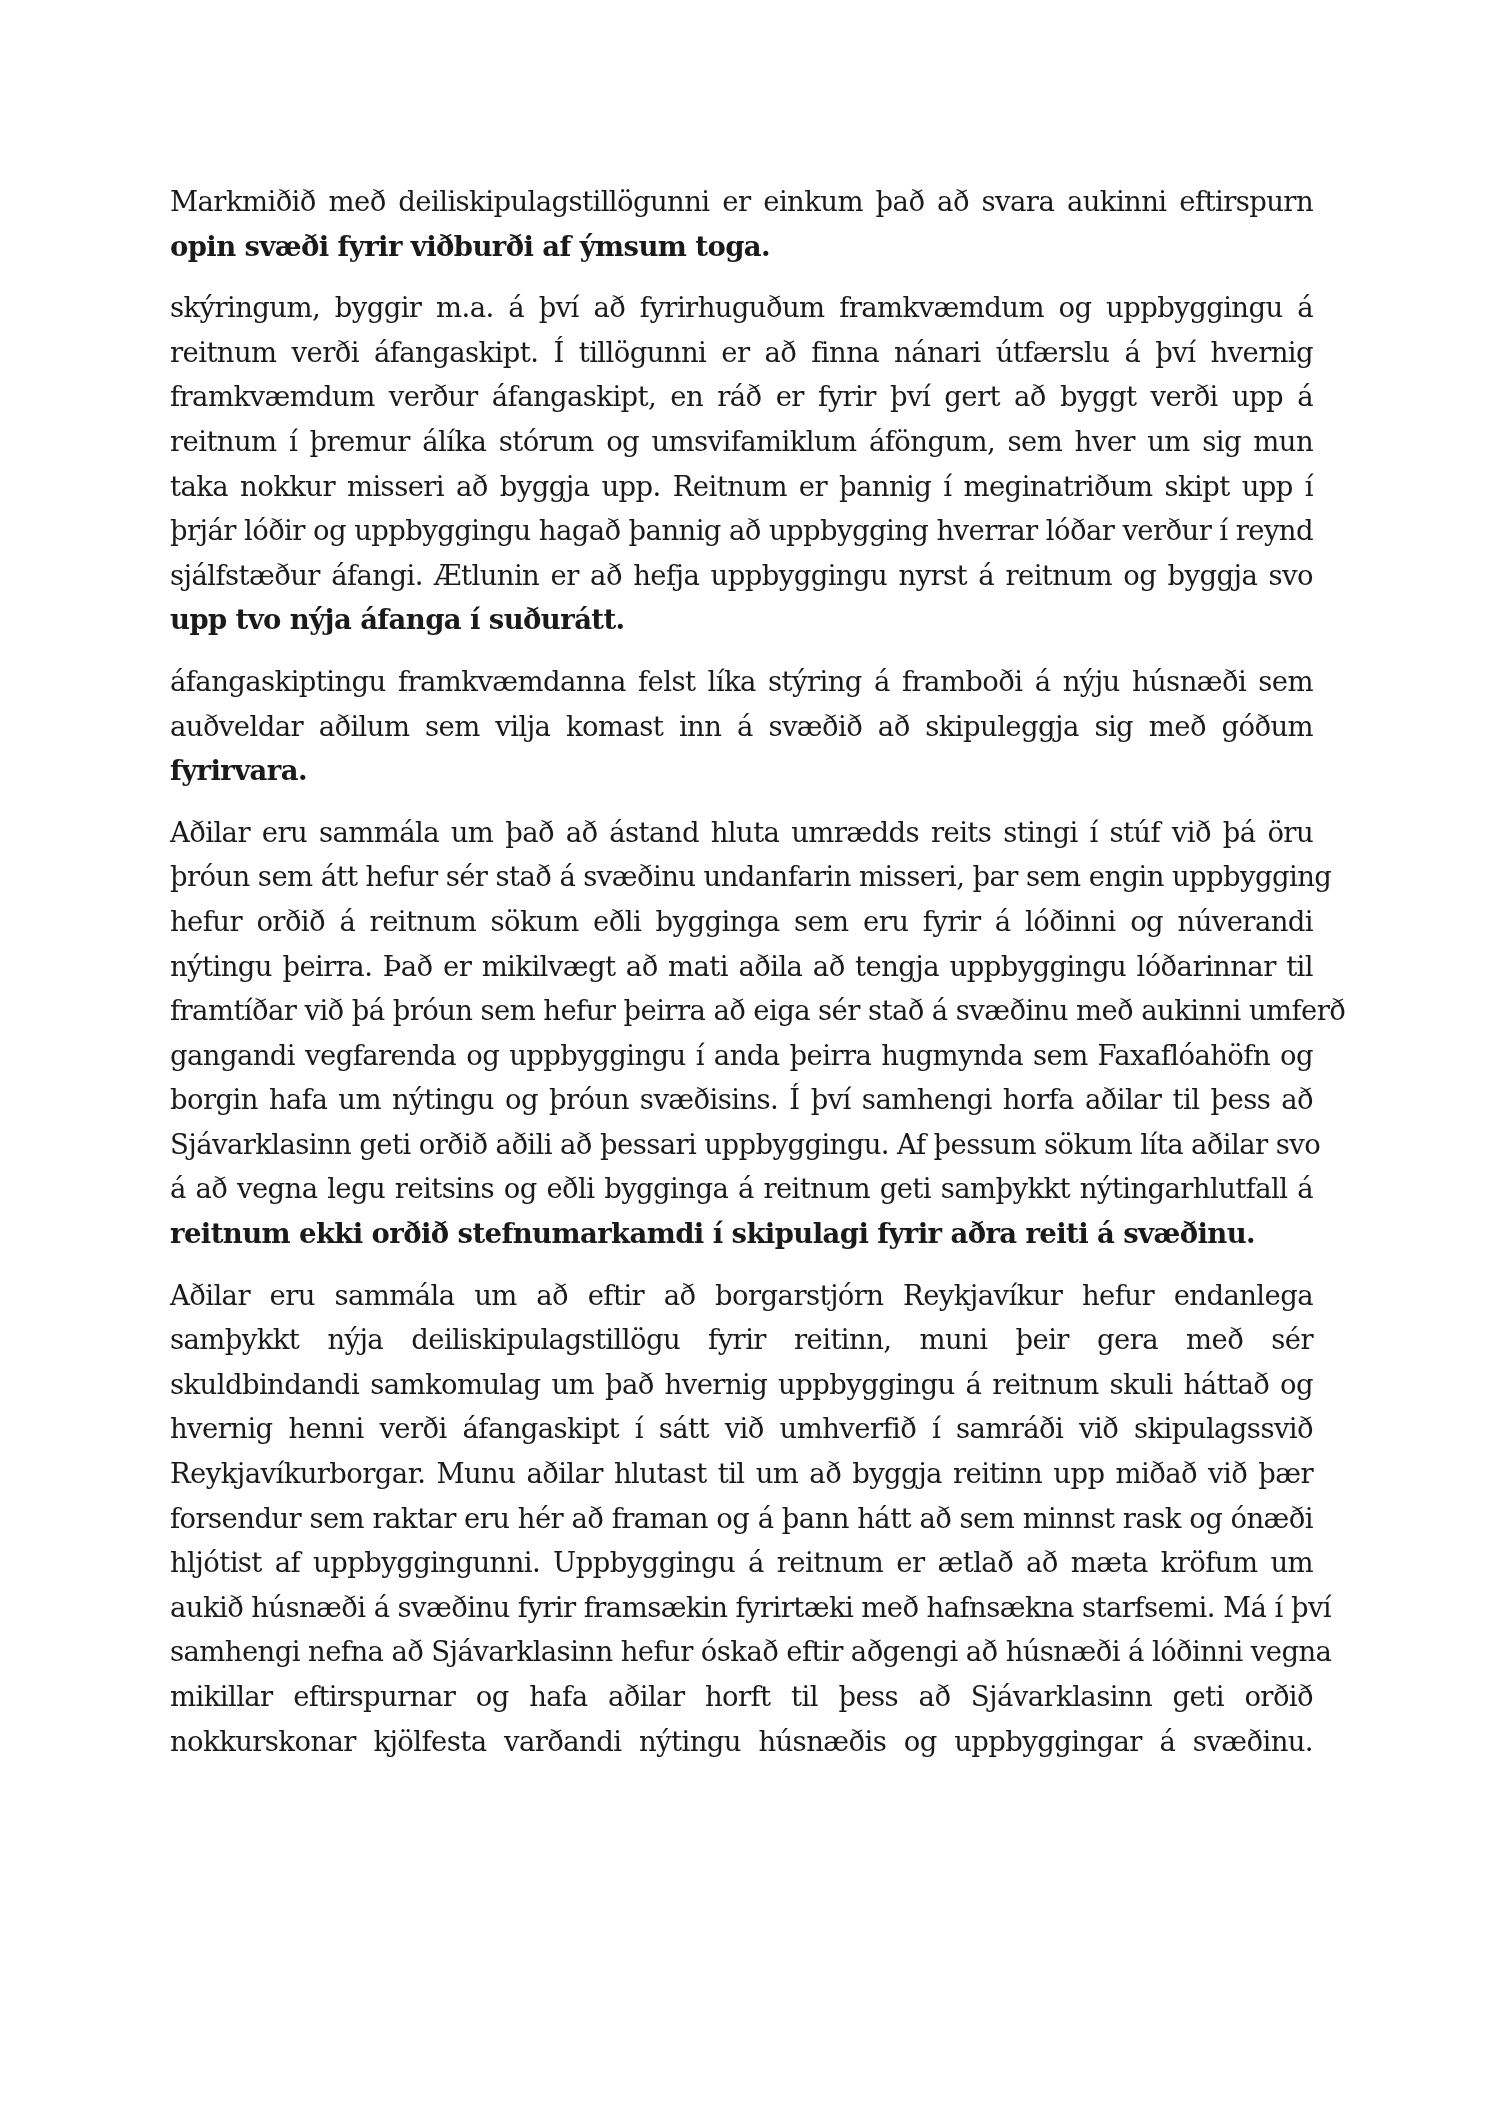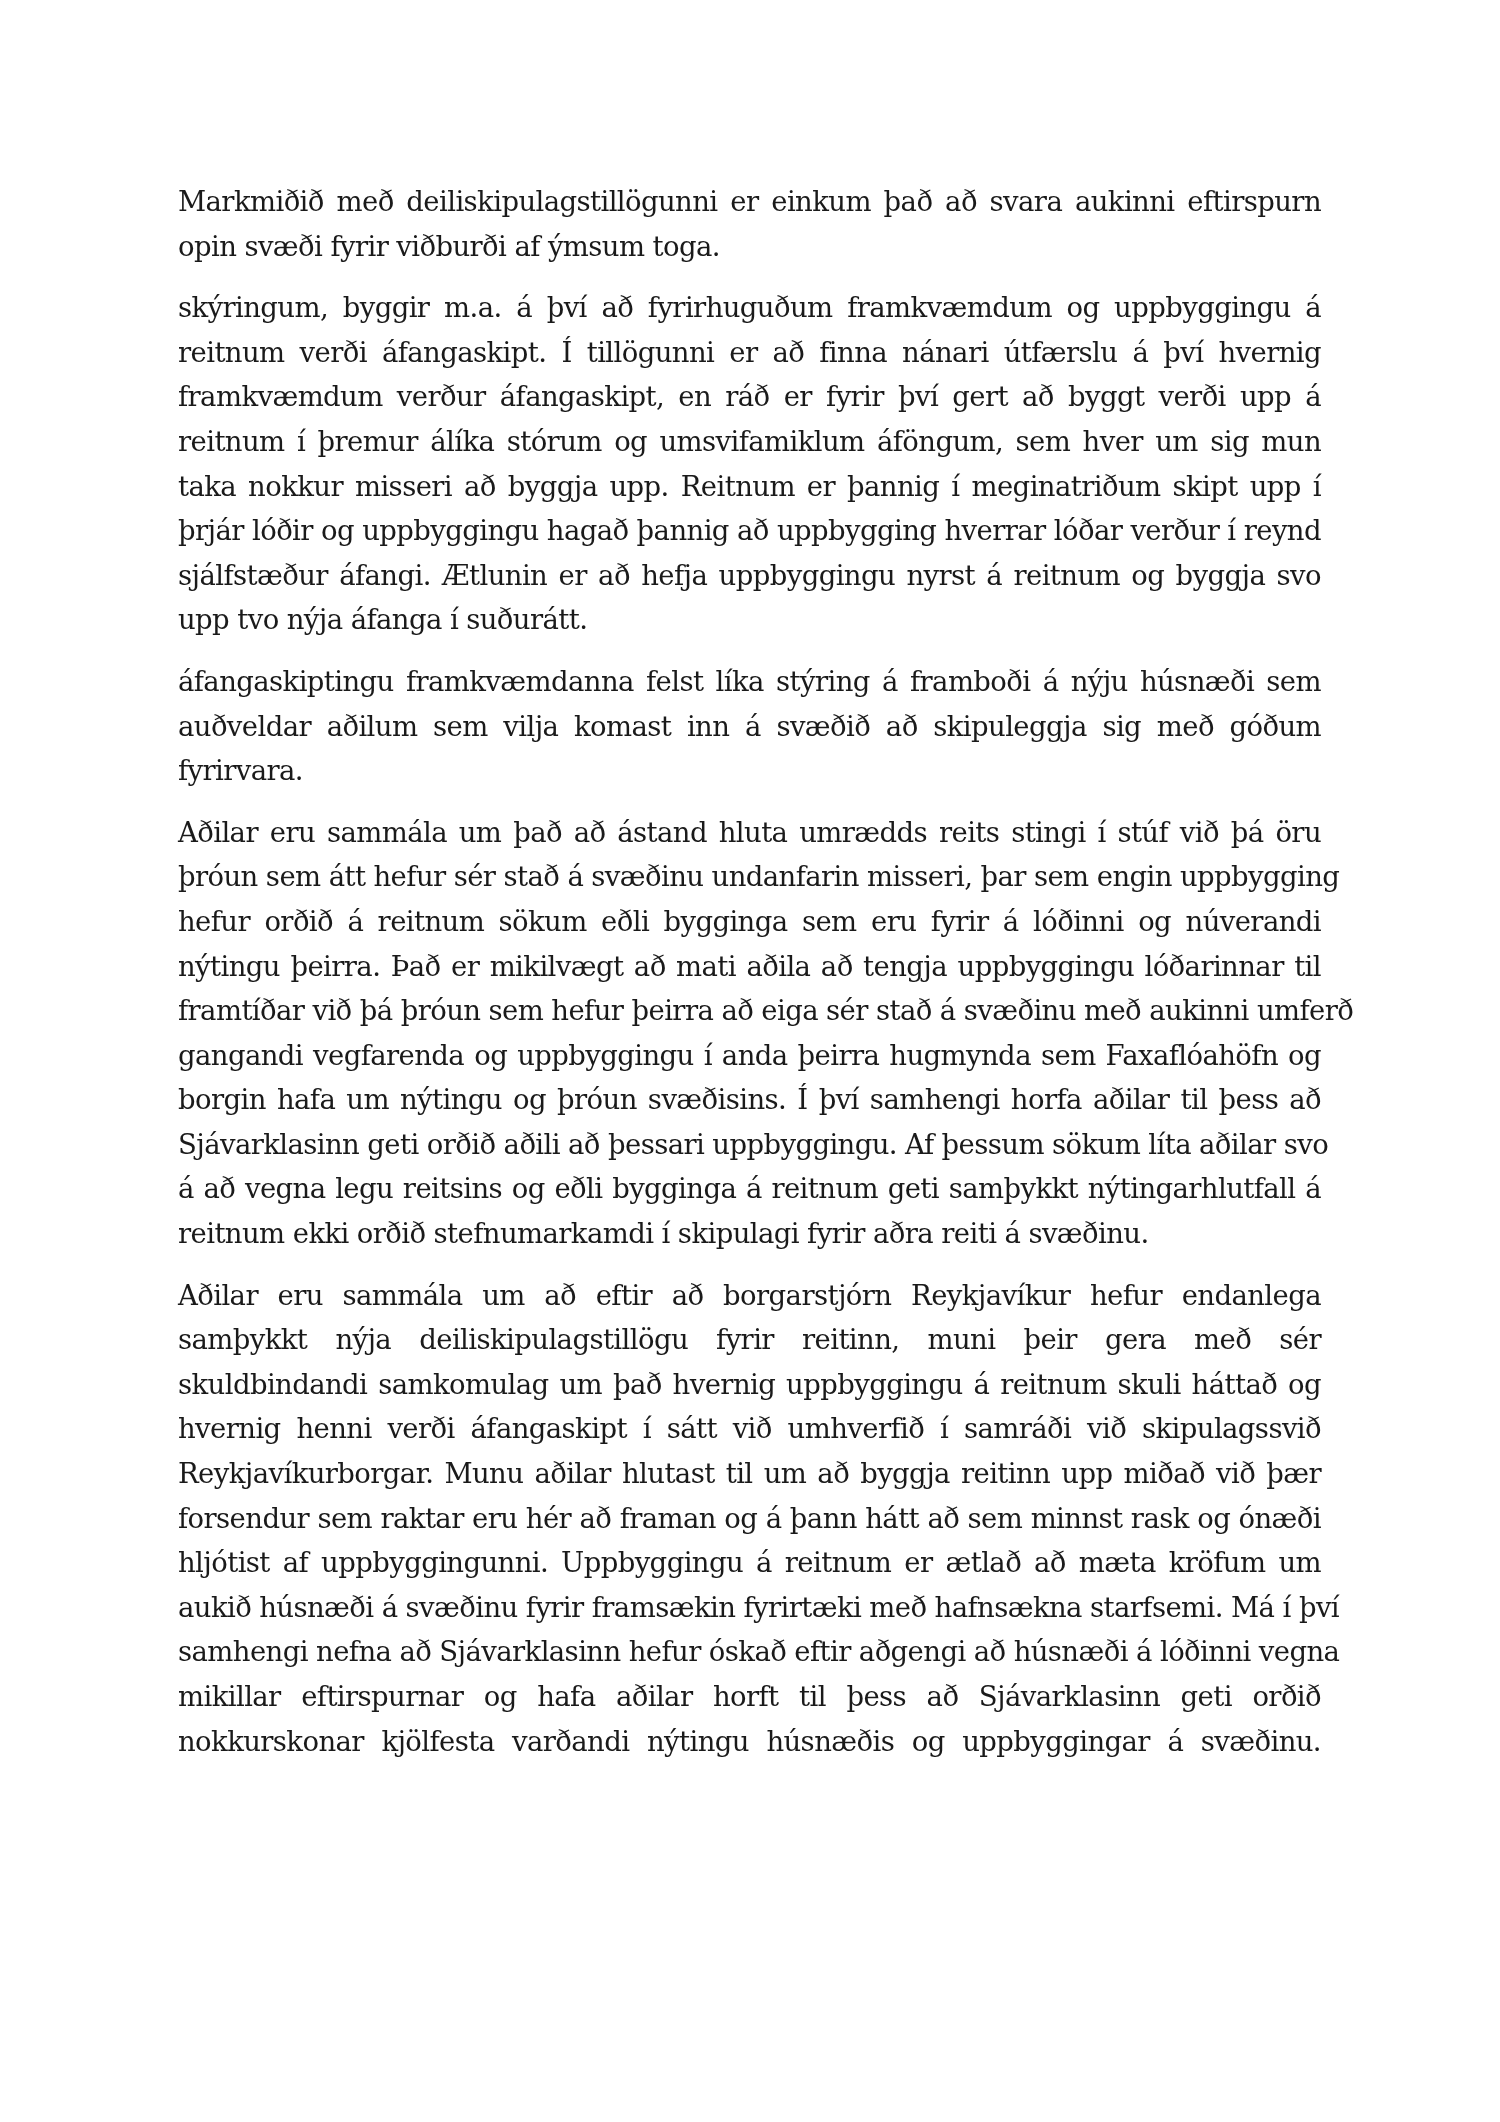--- a/index.html
+++ b/index.html
@@ -1,36 +1,36 @@
 <!DOCTYPE html>
 <html><head>
   <meta charset="utf-8">
   <style>
     html, body { margin: 0; padding: 0; background: #ffffff; }
     body { width: 1500px; height: 2122px; position: relative; overflow: hidden; }
     .page {
       position: absolute;
-      left: 178px;
+      left: 170px;
       top: 179px;
       width: 1143px;
       font-family: "DejaVu Serif", "Liberation Serif", serif;
       font-size: 27.5px;
       line-height: 44.6px;
       color: #1a1a1a;
     }
     .para { margin: 0 0 17px 0; }
     .line {
       display: block;
       text-align: justify;
       text-align-last: justify;
       white-space: nowrap;
       height: 44.6px;
       letter-spacing: -0.6px;
     }
-    .line.last { text-align-last: left; }
+    .line.last { text-align-last: left; font-weight: bold; }
   </style>
 </head>
 <body>
 
 <div class="page">
 
   <div class="para">
     <span class="line">Markmiðið með deiliskipulagstillögunni er einkum það að svara aukinni eftirspurn</span>
     <span class="line last">opin svæði fyrir viðburði af ýmsum toga.</span>
   </div>

